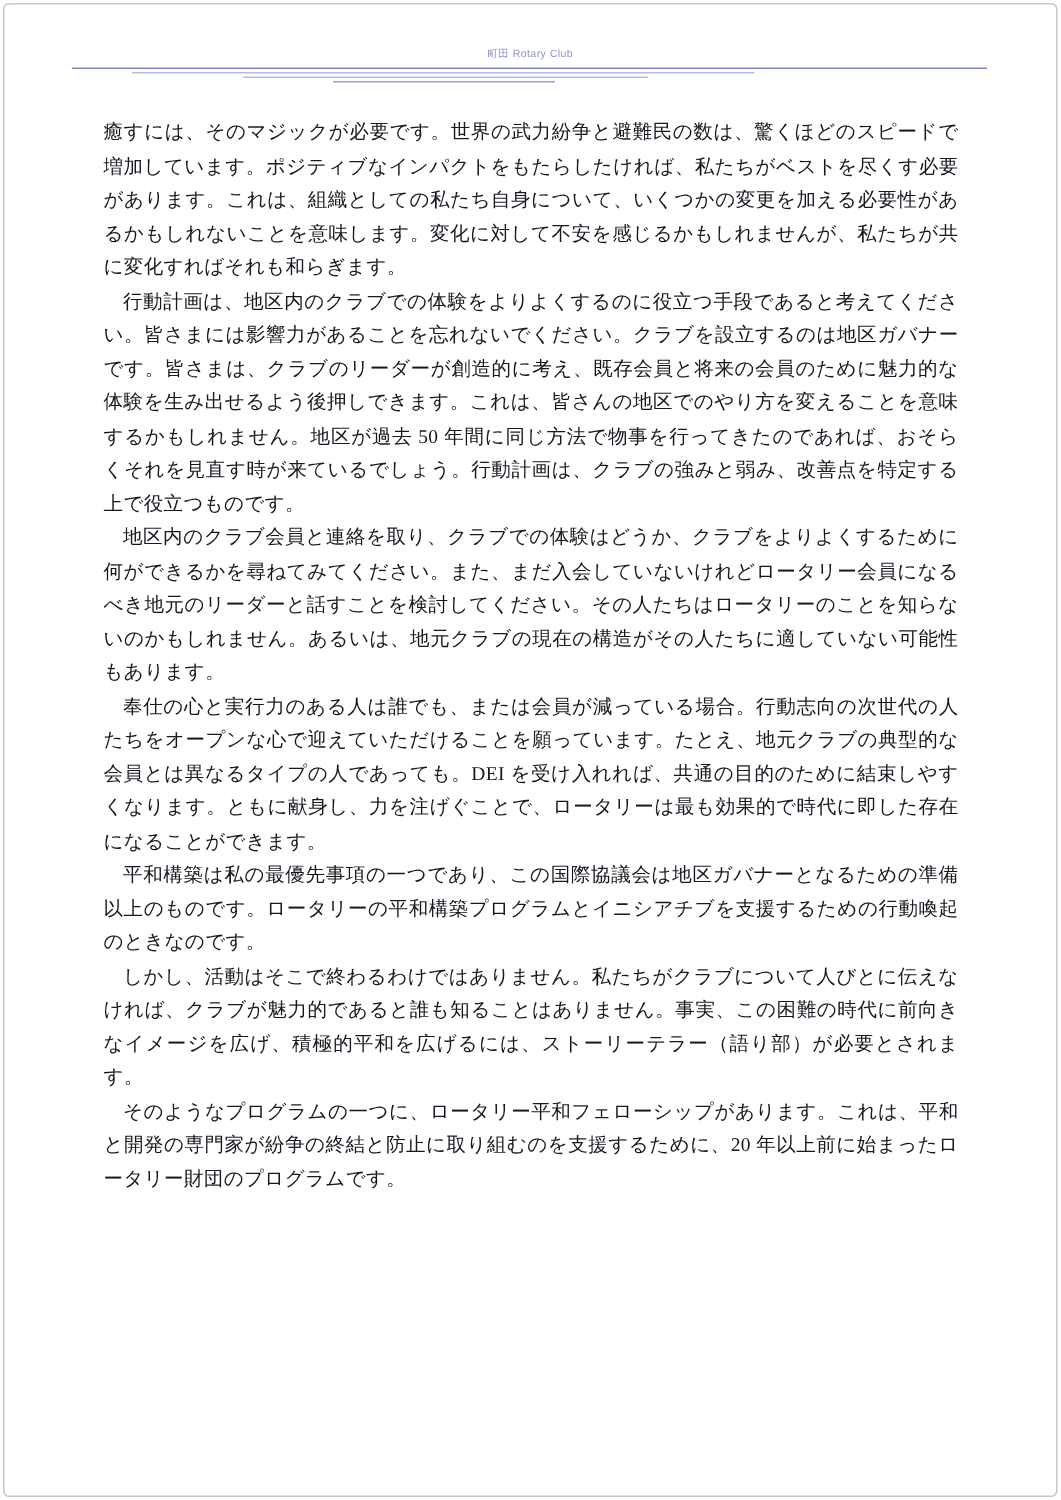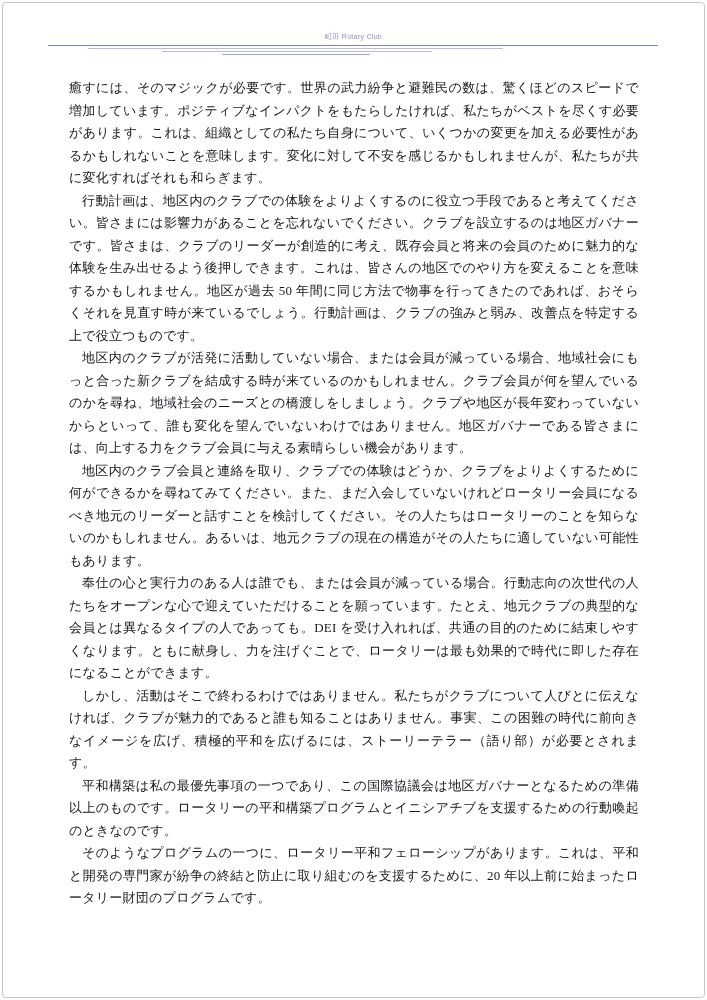--- a/index.html
+++ b/index.html
@@ -72,21 +72,20 @@
   <div class="header-title">町田 Rotary Club</div>
 
   <div class="hrule hrule-1"></div>
   <div class="hrule hrule-2"></div>
   <div class="hrule hrule-3"></div>
   <div class="hrule hrule-4"></div>
 
   <div class="doc-body">
     <p>癒すには、そのマジックが必要です。世界の武力紛争と避難民の数は、驚くほどのスピードで増加しています。ポジティブなインパクトをもたらしたければ、私たちがベストを尽くす必要があります。これは、組織としての私たち自身について、いくつかの変更を加える必要性があるかもしれないことを意味します。変化に対して不安を感じるかもしれませんが、私たちが共に変化すればそれも和らぎます。</p>
     <p>行動計画は、地区内のクラブでの体験をよりよくするのに役立つ手段であると考えてくださ い。皆さまには影響力があることを忘れないでください。クラブを設立するのは地区ガバナーです。皆さまは、クラブのリーダーが創造的に考え、既存会員と将来の会員のために魅力的な体験を生み出せるよう後押しできます。これは、皆さんの地区でのやり方を変えることを意味するかもしれません。地区が過去 50 年間に同じ方法で物事を行ってきたのであれば、おそらくそれを見直す時が来ているでしょう。行動計画は、クラブの強みと弱み、改善点を特定する上で役立つものです。</p>
-    <p>地区内のクラブが活発に活動していない場合、または会員が減っている場合、地域社会にもっと合った新クラブを結成する時が来ているのかもしれません。クラブ会員が何を望んでいるのかを尋ね、地域社会のニーズとの橋渡しをしましょう。クラブや地区が長年変わっていないからといって、誰も変化を望んでいないわけではありません。地区ガバナーである皆さまに は、向上する力をクラブ会員に与える素晴らしい機会があります。</p>
     <p>地区内のクラブ会員と連絡を取り、クラブでの体験はどうか、クラブをよりよくするために何ができるかを尋ねてみてください。また、まだ入会していないけれどロータリー会員になるべき地元のリーダーと話すことを検討してください。その人たちはロータリーのことを知らないのかもしれません。あるいは、地元クラブの現在の構造がその人たちに適していない可能性もあります。</p>
     <p>奉仕の心と実行力のある人は誰でも、または会員が減っている場合。行動志向の次世代の人たちをオープンな心で迎えていただけることを願っています。たとえ、地元クラブの典型的な会員とは異なるタイプの人であっても。DEI を受け入れれば、共通の目的のために結束しやすくなります。ともに献身し、力を注げぐことで、ロータリーは最も効果的で時代に即した存在になることができます。</p>
+    <p>平和構築は私の最優先事項の一つであり、この国際協議会は地区ガバナーとなるための準備以上のものです。ロータリーの平和構築プログラムとイニシアチブを支援するための行動喚起のときなのです。</p>
     <p>しかし、活動はそこで終わるわけではありません。私たちがクラブについて人びとに伝えなければ、クラブが魅力的であると誰も知ることはありません。事実、この困難の時代に前向きなイメージを広げ、積極的平和を広げるには、ストーリーテラー（語り部）が必要とされます。</p>
-    <p>平和構築は私の最優先事項の一つであり、この国際協議会は地区ガバナーとなるための準備以上のものです。ロータリーの平和構築プログラムとイニシアチブを支援するための行動喚起のときなのです。</p>
     <p>そのようなプログラムの一つに、ロータリー平和フェローシップがあります。これは、平和と開発の専門家が紛争の終結と防止に取り組むのを支援するために、20 年以上前に始まったロータリー財団のプログラムです。</p>
 
   </div>
 </div>
 
 </body></html>

